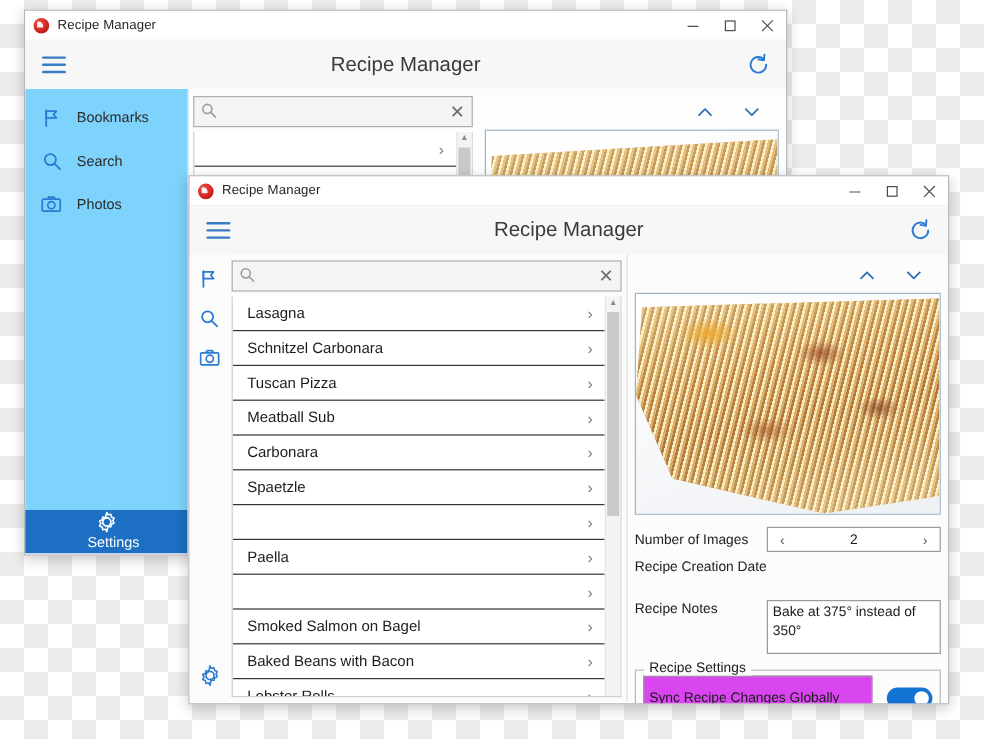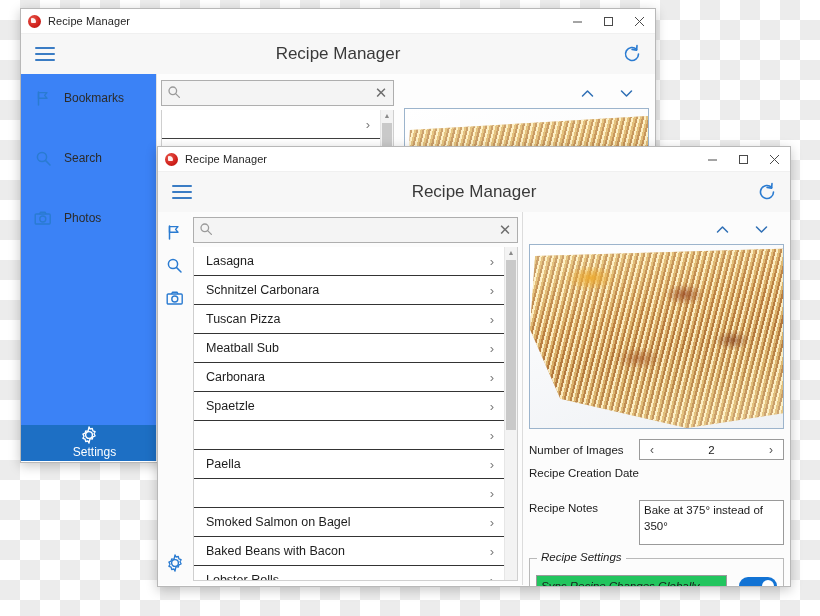--- a/index.html
+++ b/index.html
@@ -123,28 +123,27 @@
     width: 636px;
     height: 455px;
   }
   .back-body {
     display: flex;
     height: calc(100% - 66px);
     background: #fdfdfd;
   }
   .nav-pane {
     width: 136px;
-    background: #3b82f6;
+    background: #7dd3fc;
     border-right: 1px solid #e2e2e2;
     display: flex;
     flex-direction: column;
     flex: none;
     padding-top: 6px;
     box-sizing: border-box;
-    gap: 24px;
   }
   .nav-item {
     display: flex;
     align-items: center;
     height: 36px;
     padding-left: 12px;
     font-size: 12px;
     color: #2b2b2b;
     box-sizing: border-box;
   }
@@ -434,43 +433,42 @@
     color: #1a1a1a;
     padding: 2px 4px;
     box-sizing: border-box;
     line-height: 1.35;
     overflow: hidden;
     margin-top: 14px;
   }
   .groupbox {
     margin-top: 6px;
     border: 1px solid #b9b9b9;
-    padding: 12px 6px 6px 6px;
+    padding: 0 6px 6px 6px;
     position: relative;
-    font-style: italic;
   }
   .group-legend {
     position: absolute;
     top: -8px;
     left: 7px;
     background: #fcfcfc;
     padding: 0 4px;
     font-size: 11.5px;
     color: #202020;
   }
   .group-inner {
     display: flex;
     align-items: center;
     margin-top: 4px;
   }
   .sync-field {
     flex: 1;
-    height: 21px;
+    height: 37px;
     border: 1px solid #9a9a9a;
-    background: #22c55e;
+    background: #d946ef;
     font-size: 11.5px;
     color: #1a1a1a;
     display: flex;
     align-items: center;
     padding-left: 4px;
     box-sizing: border-box;
     margin-right: 12px;
   }
   .toggle {
     width: 38px; height: 18px;

